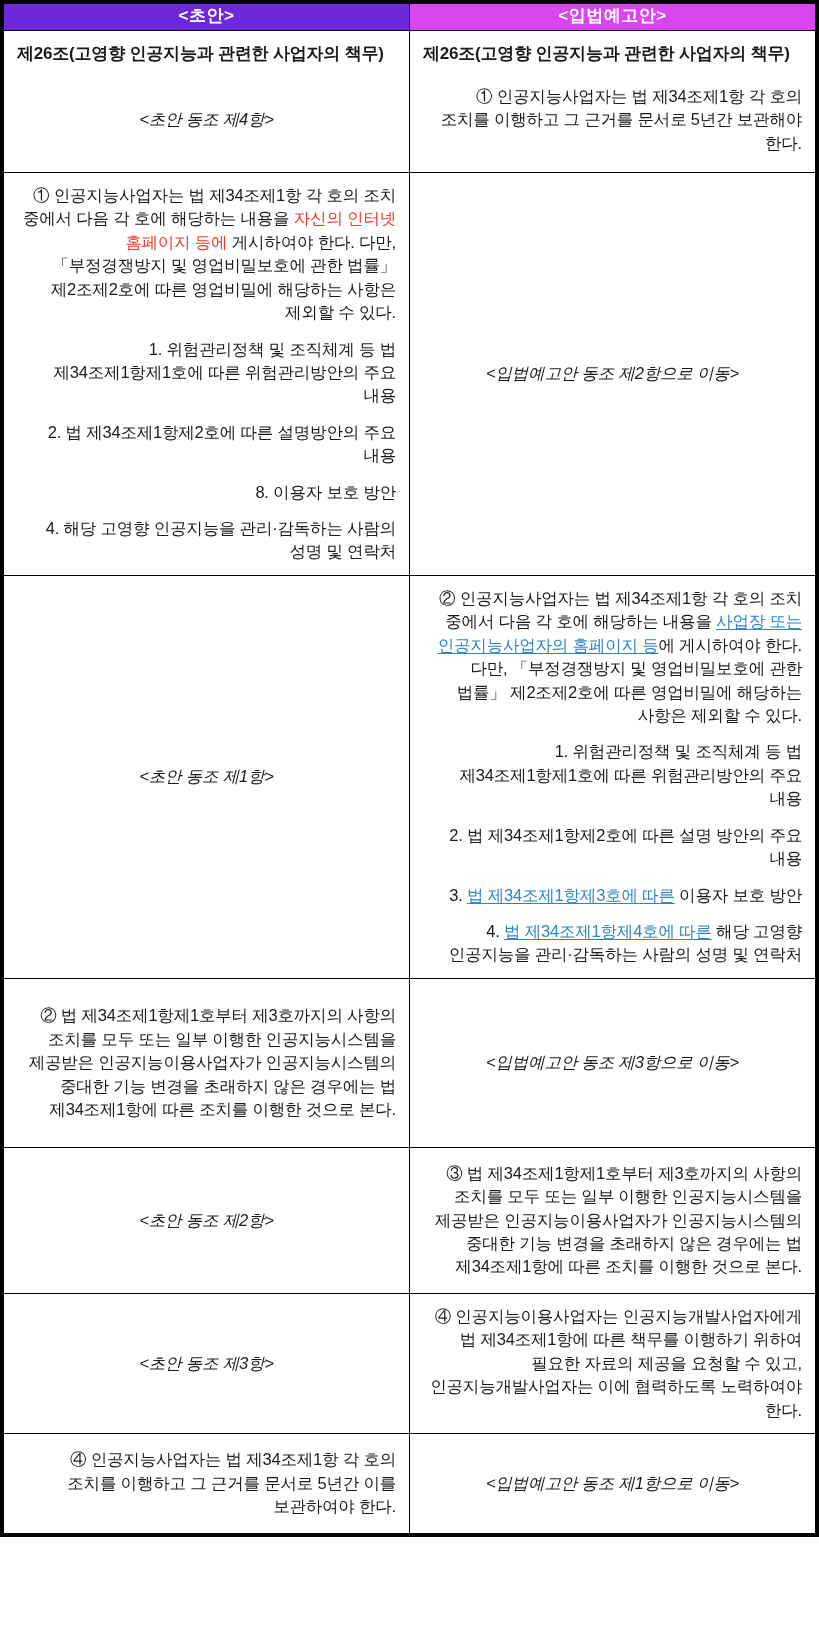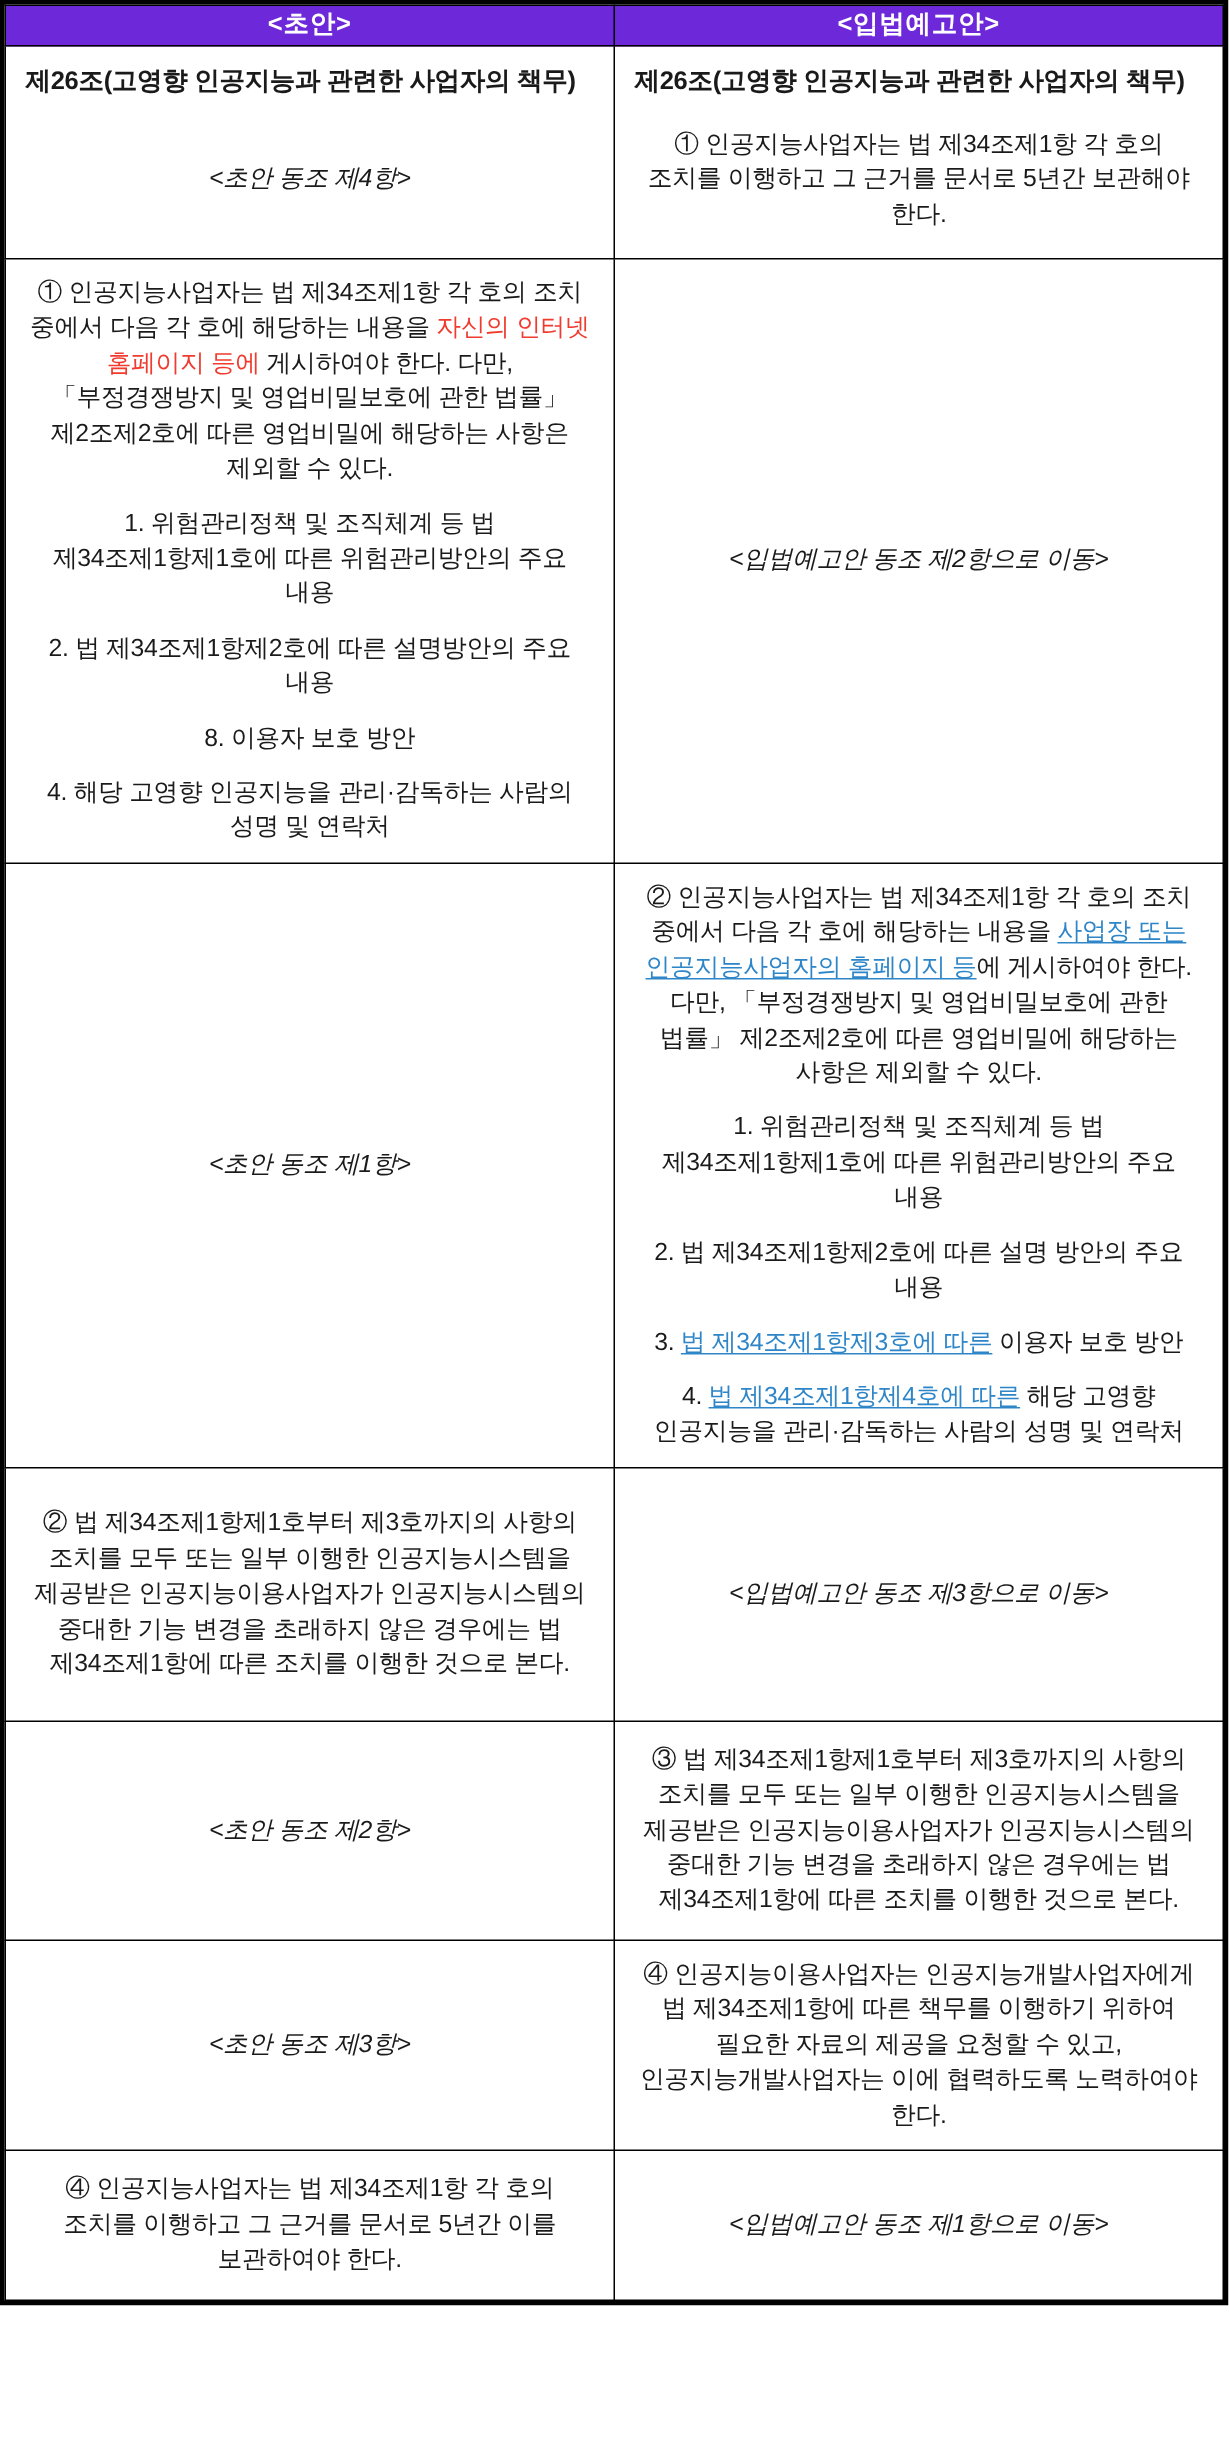--- a/index.html
+++ b/index.html
@@ -59,21 +59,21 @@
     display: flex;
     flex-direction: column;
     justify-content: center;
     gap: 13px;
   }
   .block-note {
     text-align: center;
     font-style: italic;
   }
   .block-para {
-    text-align: center;
+    text-align: right;
     word-break: keep-all;
   }
   .seg-red   { color: var(--red-color, #f03b2e); }
   .seg-link  { color: var(--link-color, #2e86c8); text-decoration: underline; text-underline-offset: 2px; }
   
   tr.r0 td { height: 142px; }
   tr.r1 td { height: 358px; }
   tr.r2 td { height: 306px; }
   tr.r3 td { height: 169px; margin-left: 28px; }
   tr.r4 td { height: 146px; }
@@ -82,21 +82,21 @@
   tr.r7 td { height: 100px; }
 </style>
 </head>
 <body>
 
 <div class="doc">
   <table class="cmp">
     <thead>
       <tr>
         <th class="hdr" style="background: #6d28d9; color: rgb(255, 255, 255);">&lt;초안&gt;</th>
-        <th class="hdr" style="background: #6d28d9; color: rgb(255, 255, 255);">&lt;입법예고안&gt;</th>
+        <th class="hdr" style="background: #d946ef; color: rgb(255, 255, 255);">&lt;입법예고안&gt;</th>
       </tr>
     </thead>
     <tbody id="table-body">
         <tr class="r0">
           <td>
             <div class="cell-inner">
               <div class="block-title">제26조(고영향 인공지능과 관련한 사업자의 책무)</div>
               <div class="cell-rest">
                 <div class="block-note">&lt;초안 동조 제4항&gt;</div>
               </div>

